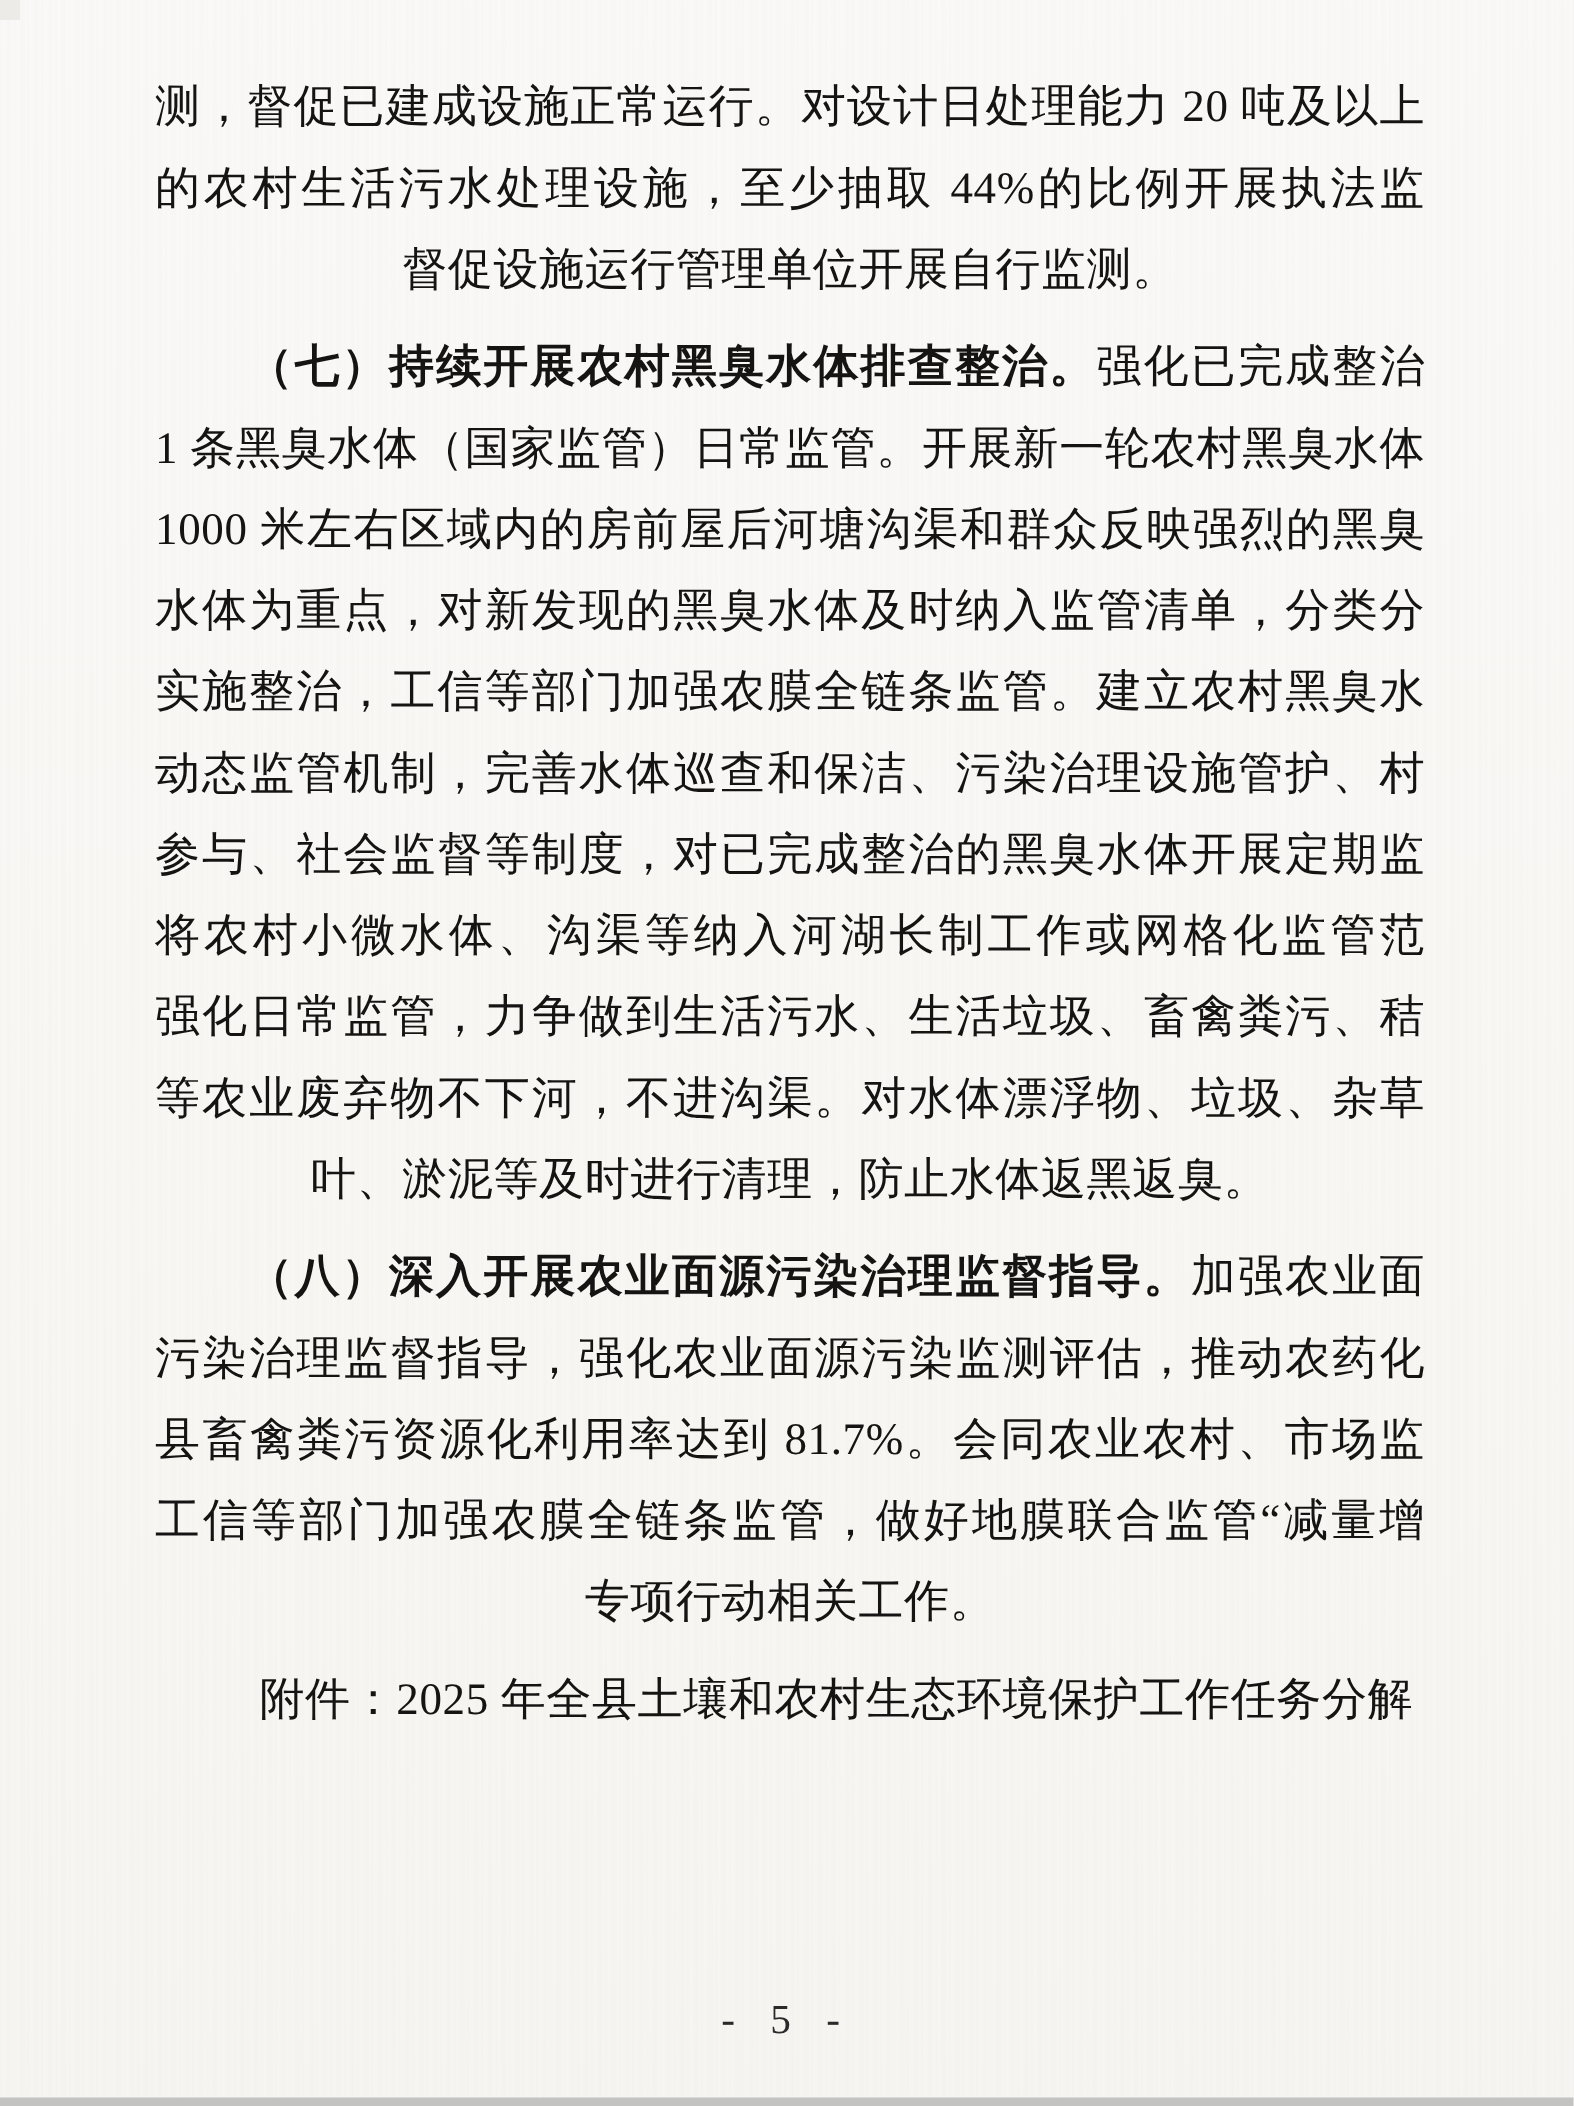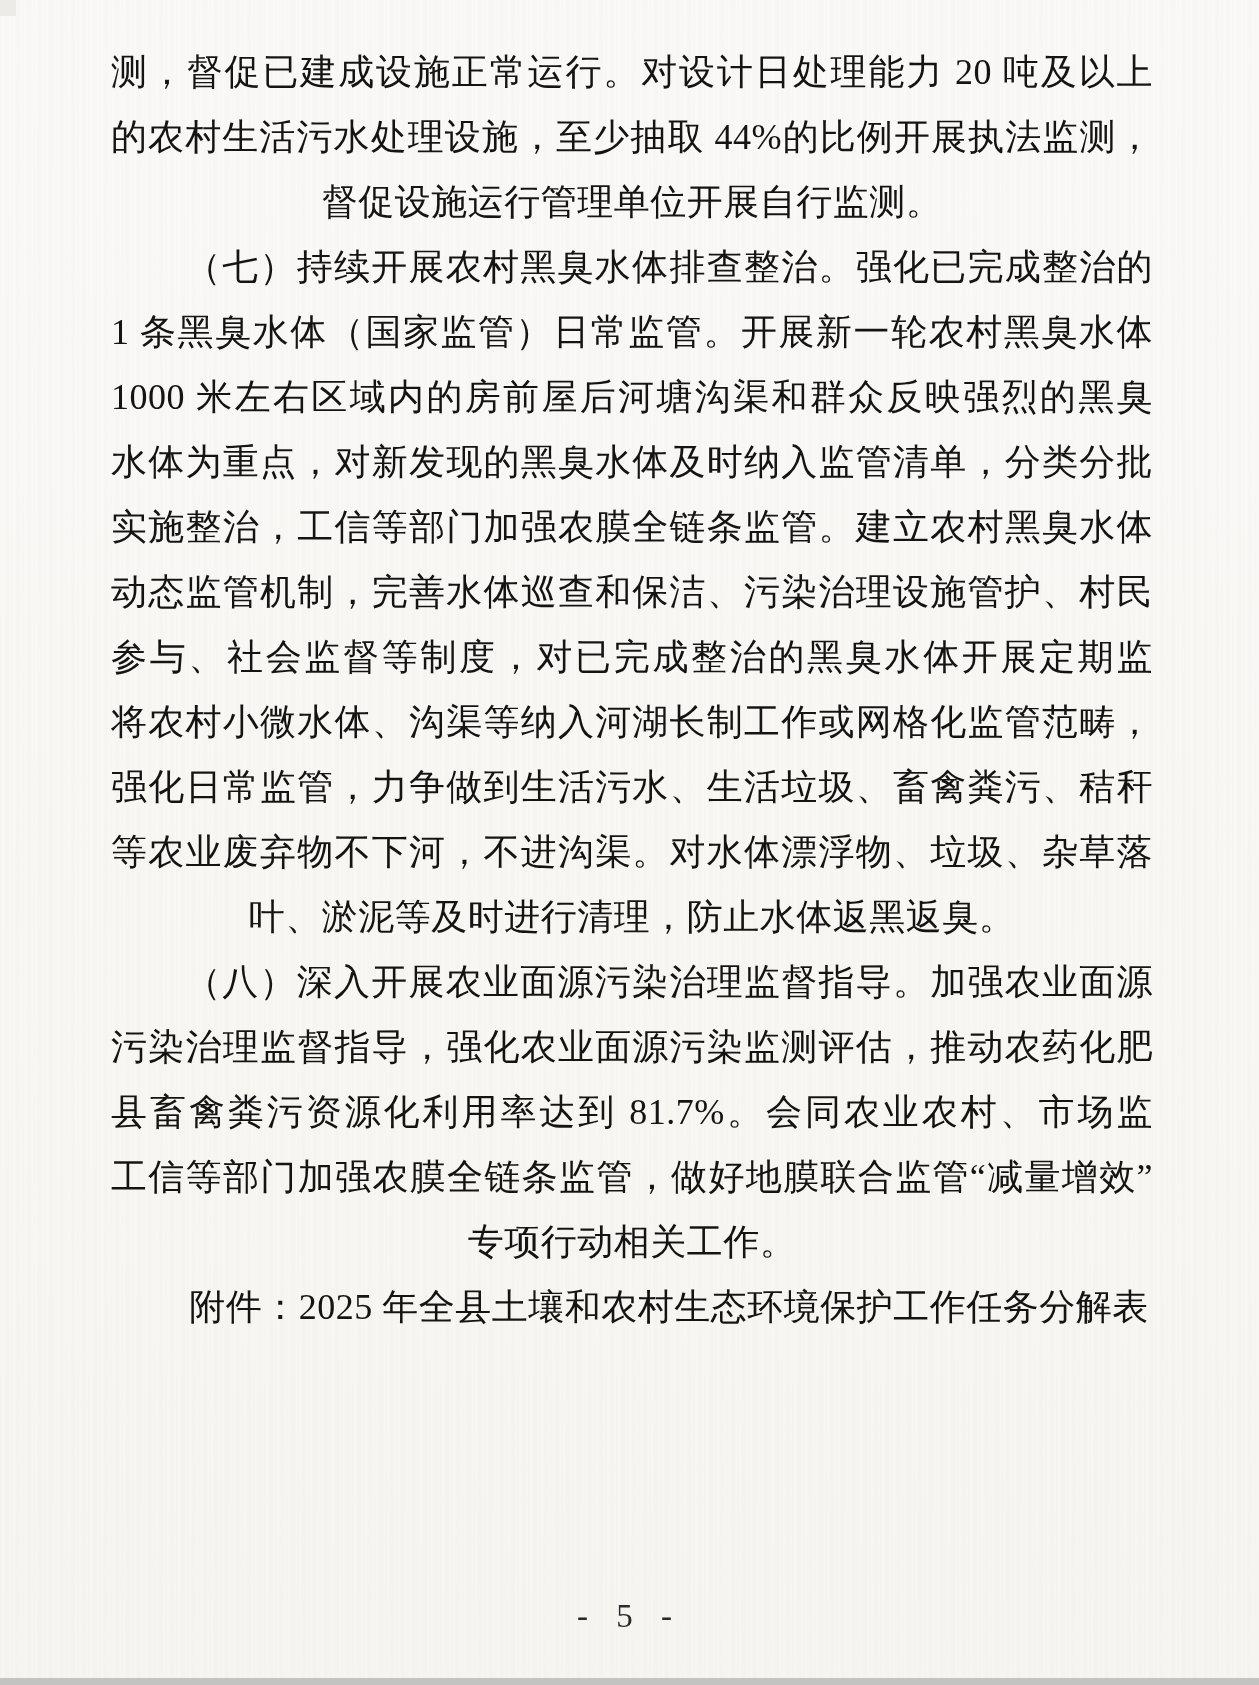--- a/index.html
+++ b/index.html
@@ -28,39 +28,39 @@
     width: 16px;
     height: 16px;
     background: #ecebe8;
   }
   .doc-text {
     position: absolute;
     left: 111px;
     top: 40px;
     width: 1042px;
   }
-  .para { margin: 0; padding: 0; }
+  .para { margin: 13px; padding: 0; }
   .line {
     height: 65px;
     line-height: 65px;
     font-size: 36px;
     letter-spacing: 0.5px;
     max-height: 65px;
     overflow: hidden;
     text-align: center;
   }
   .line.j {
     text-align: justify;
     text-align-last: justify;
   }
   .line.ind {
     text-indent: 74px;
   }
   .hd {
-    font-weight: 400;
+    font-weight: 700;
   }
   .page-number {
     position: absolute;
     left: 0;
     top: 1598px;
     width: 100%;
     text-align: center;
     font-size: 33px;
     letter-spacing: 10px;
     color: #2a2a2a;

